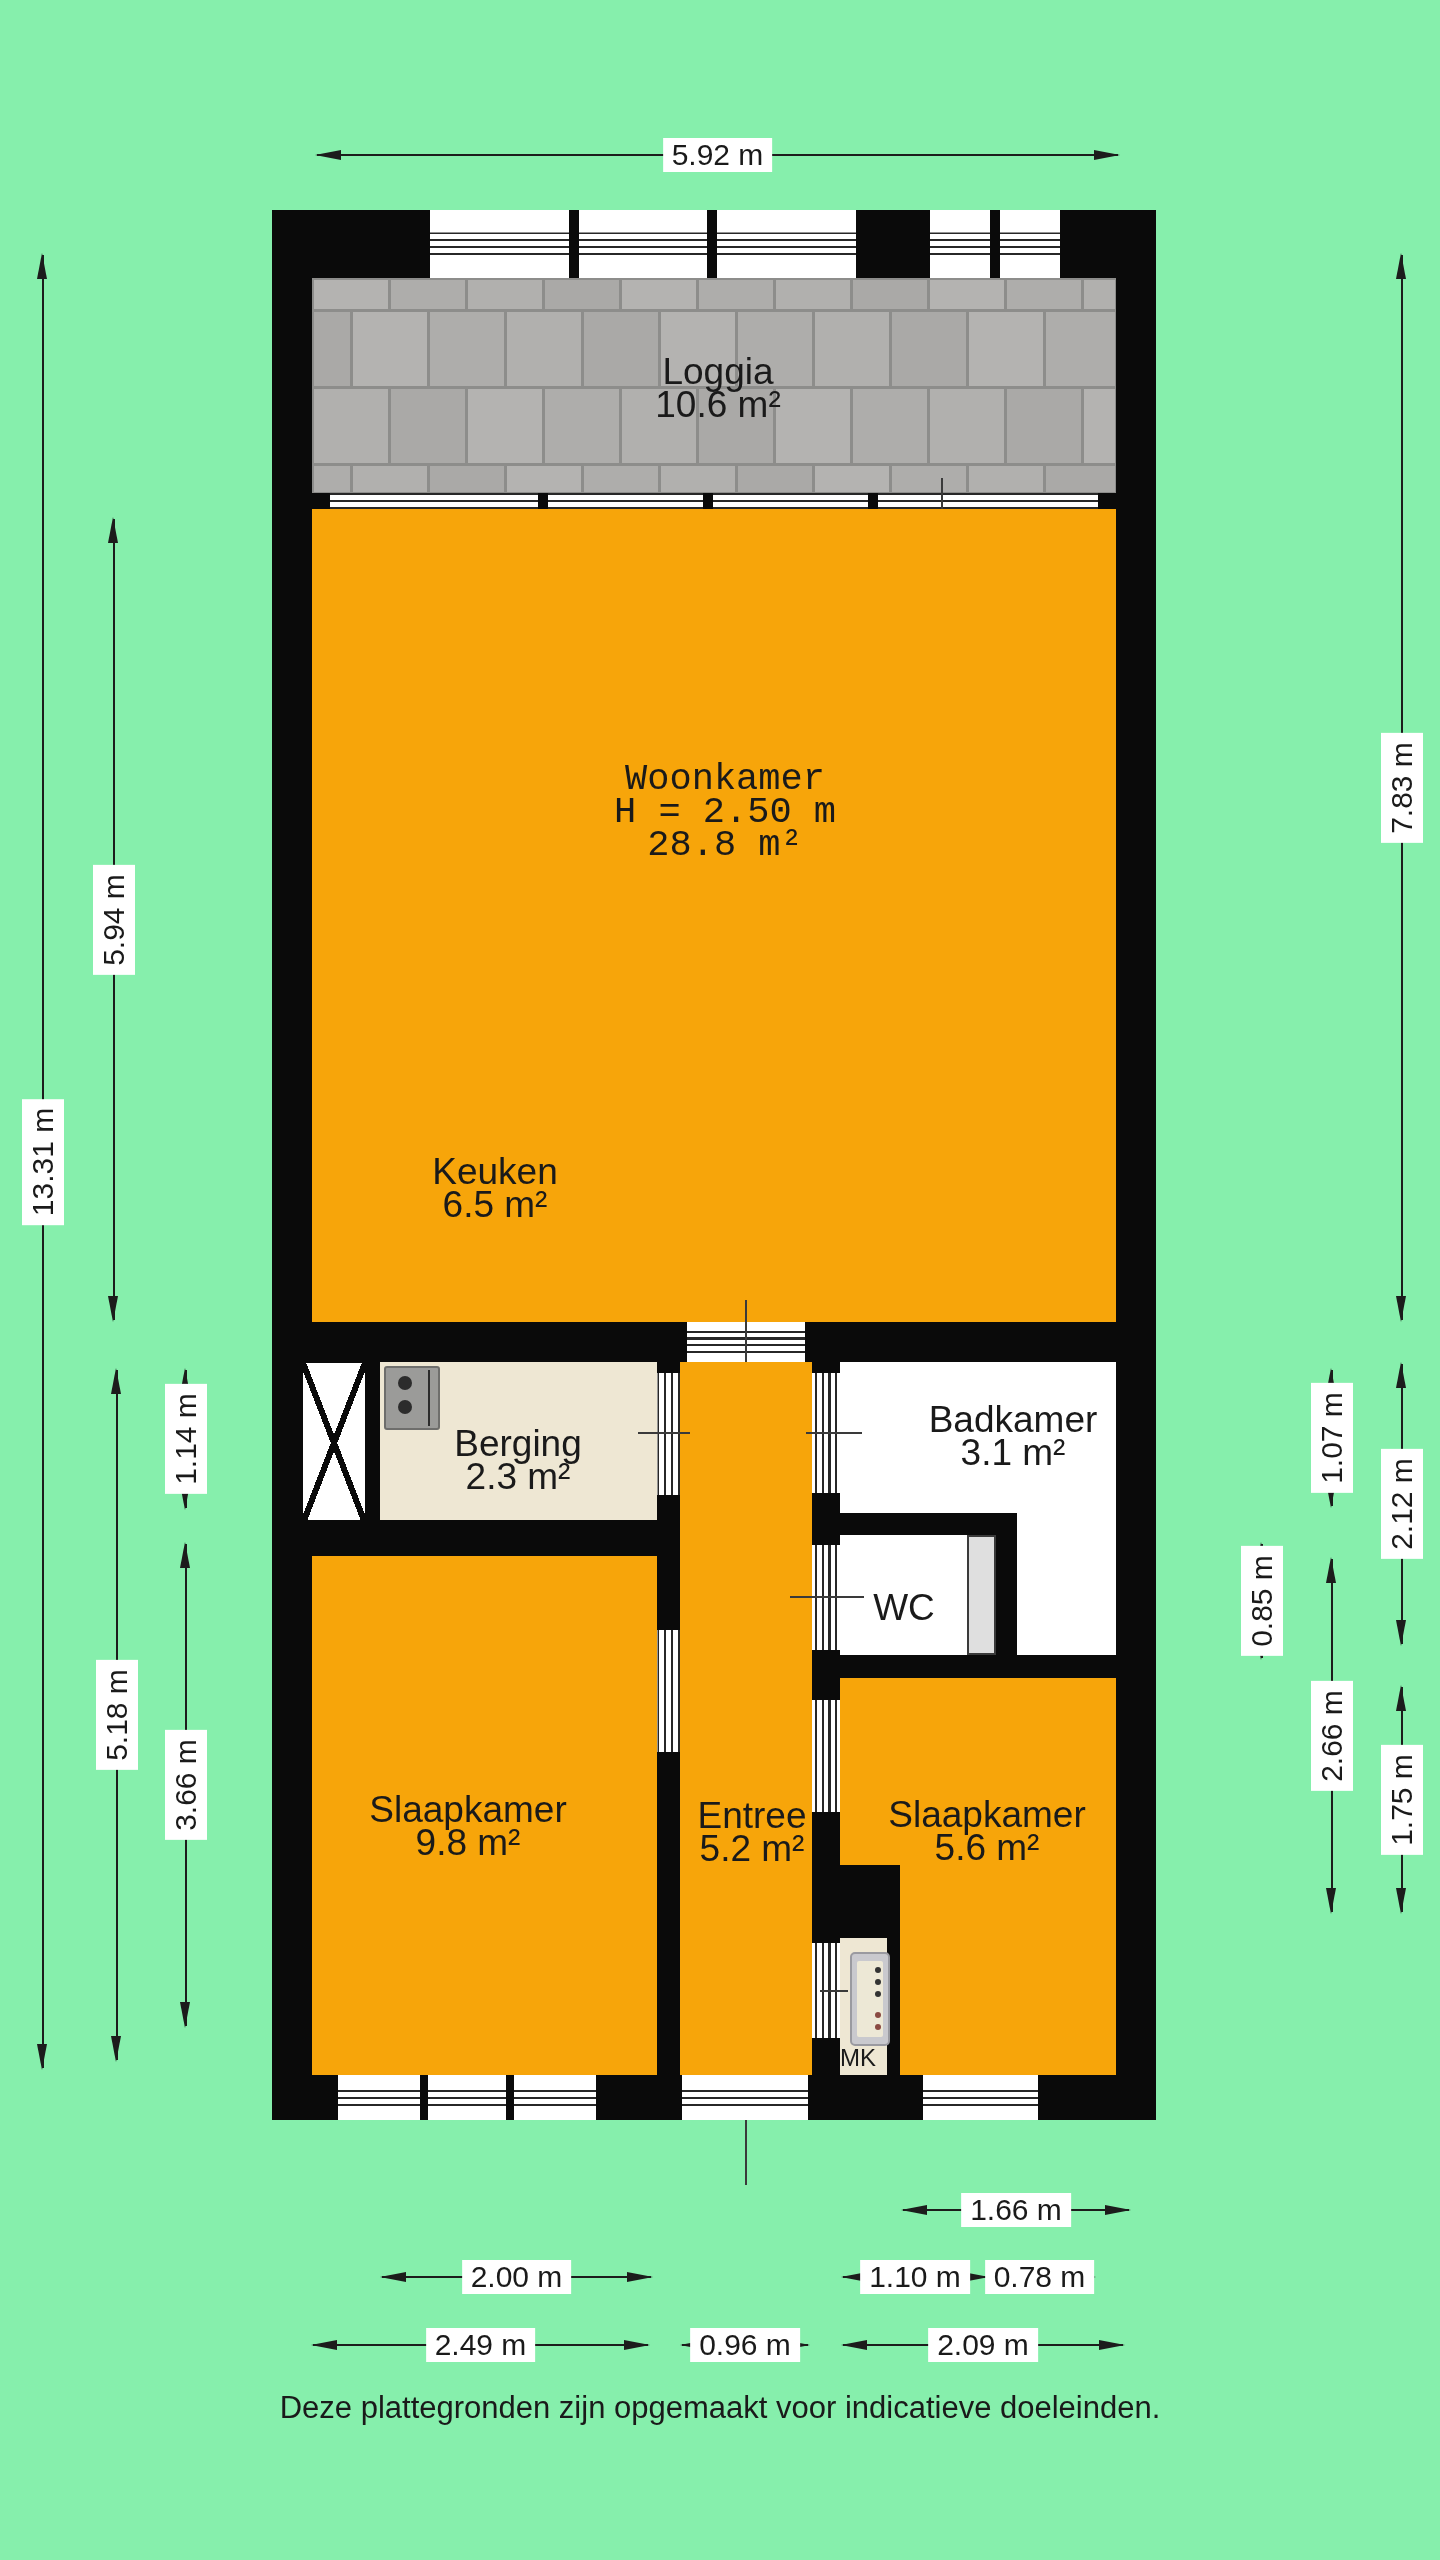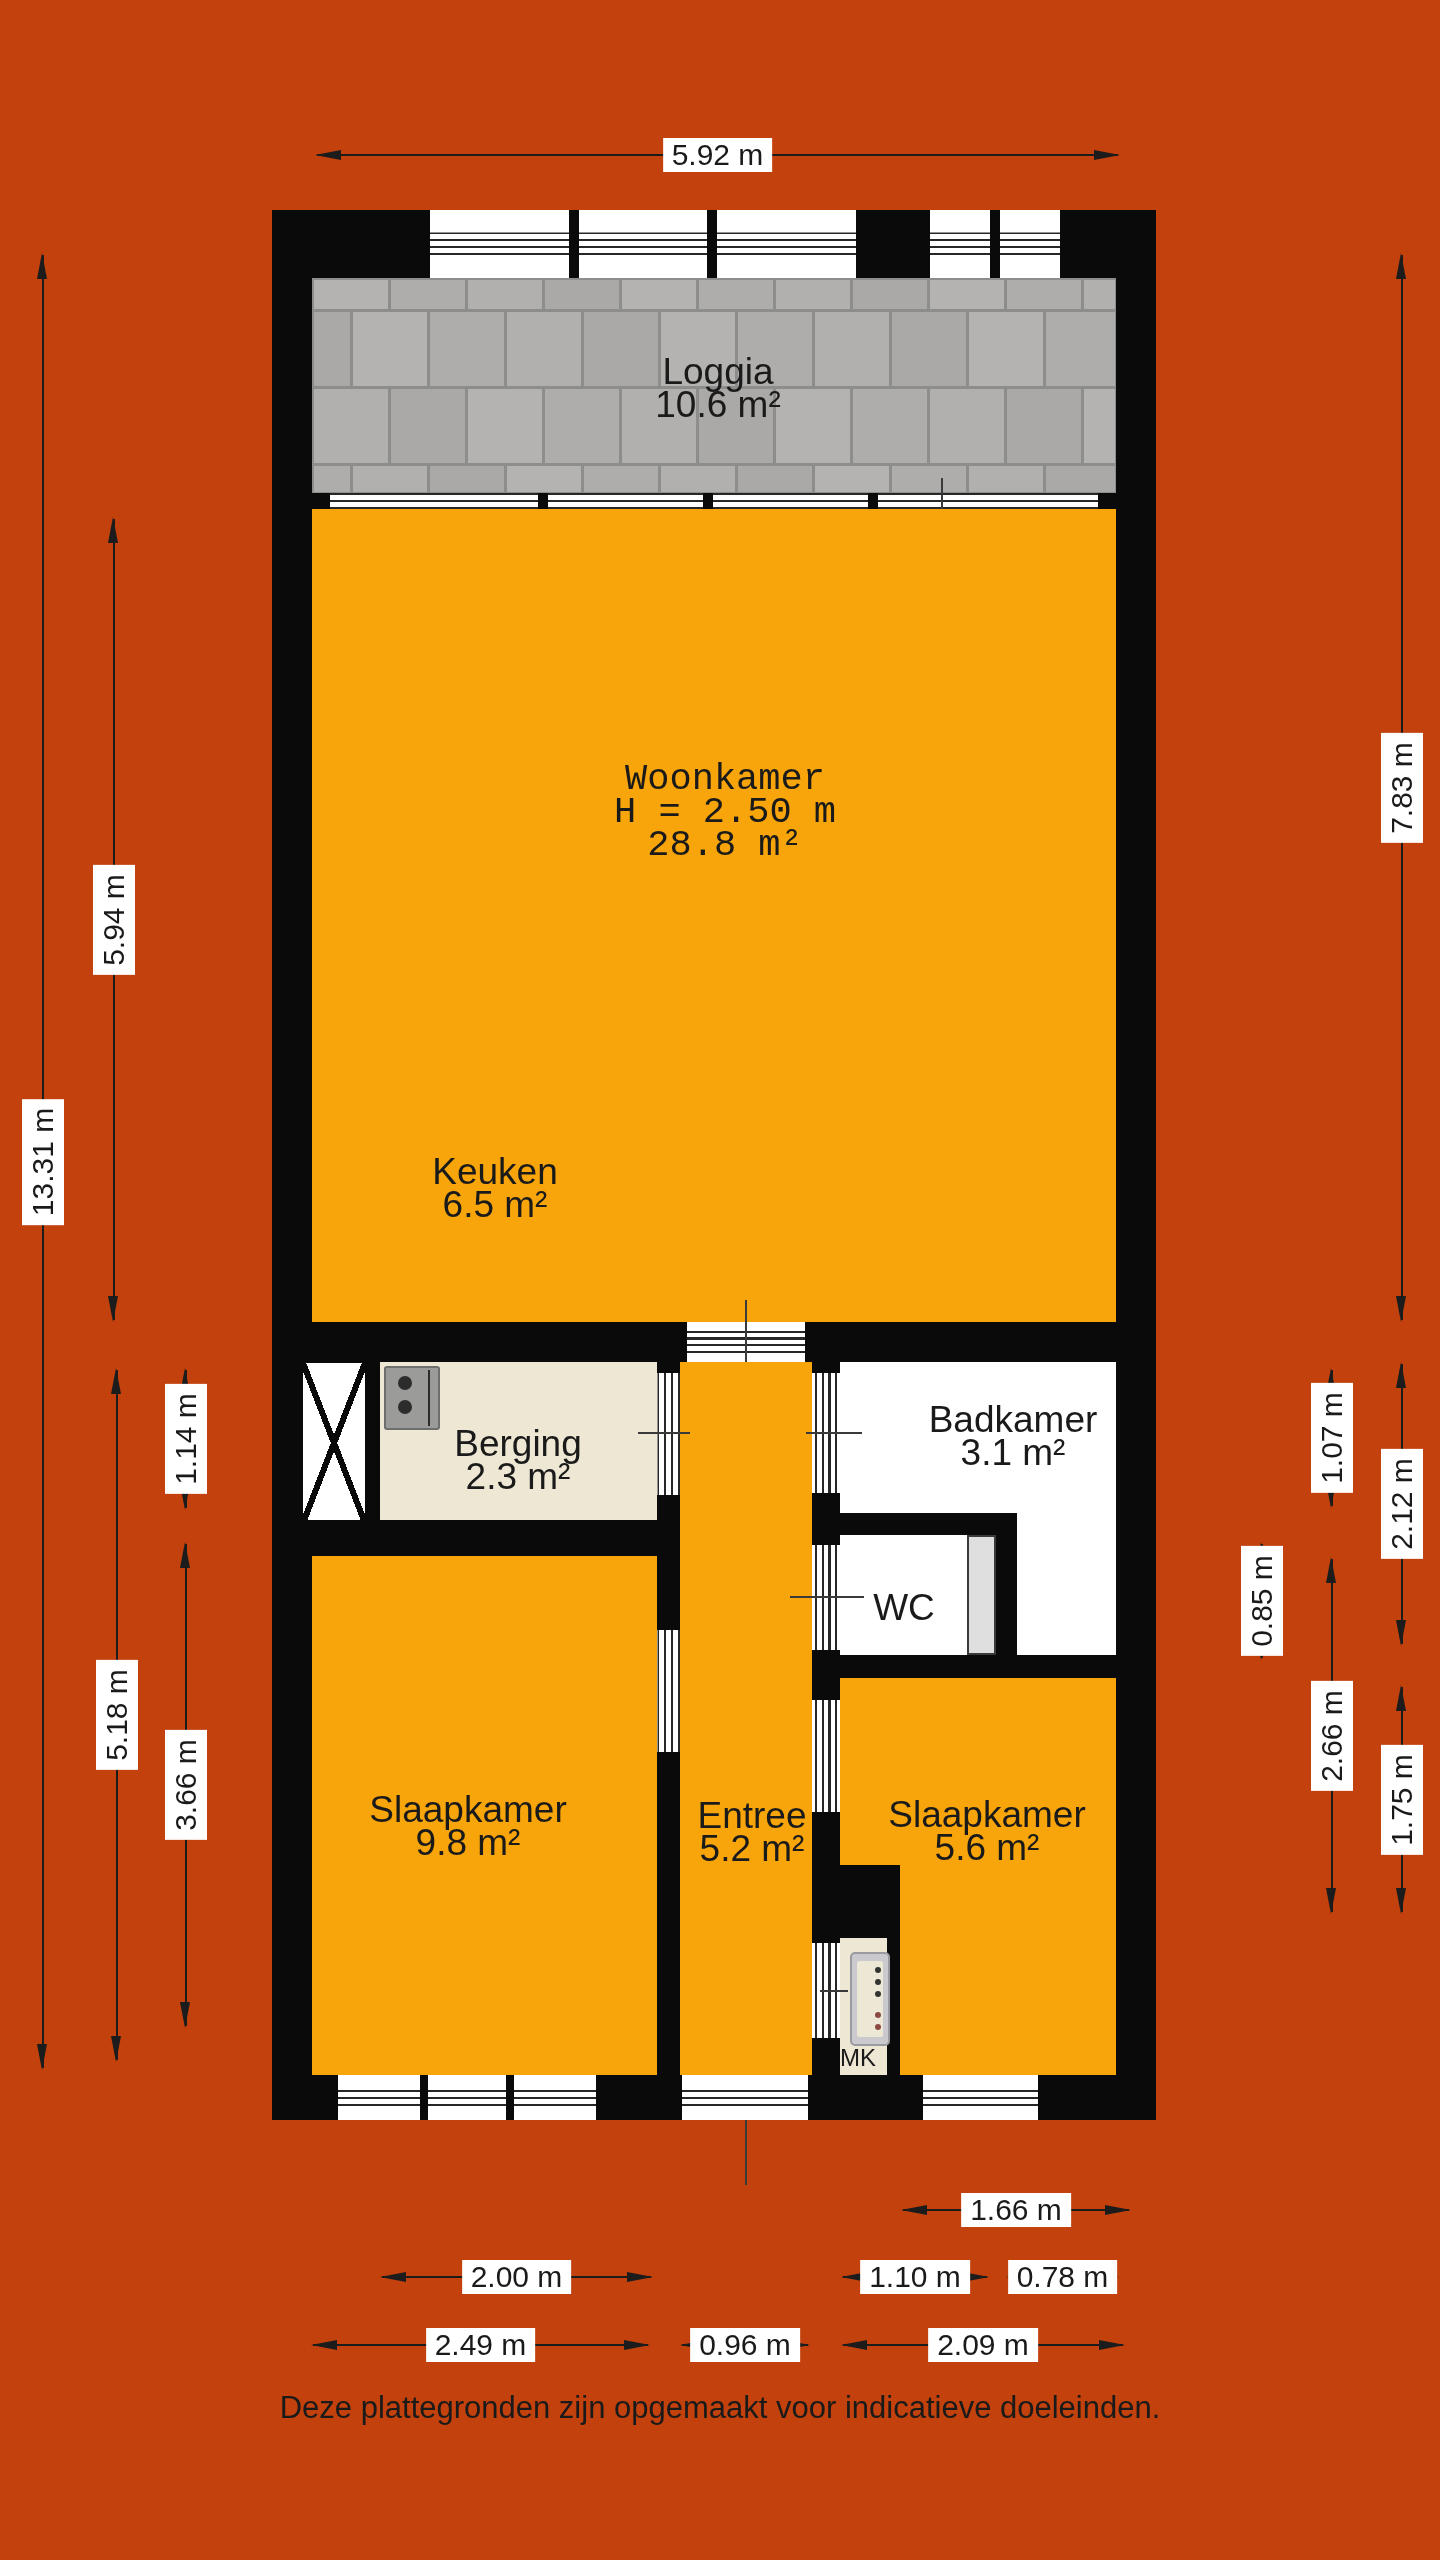--- a/index.html
+++ b/index.html
@@ -1,16 +1,16 @@
 <!DOCTYPE html>
 <html style="--orange: #f7a50a; --beige: #eee7d3; --wall: #0a0a0a; --tile_grout: #8d8d8b; --tile: #b0afad;"><head>
 <meta charset="utf-8">
 <style>
   html,body{margin:0;padding:0;background:#fff;}
-  #page{position:relative;width:1440px;height:2560px;background:#c2410c;overflow:hidden;
+  #page{position:relative;width:1440px;height:2560px;background:#86efac;overflow:hidden;
         font-family:"Liberation Sans",sans-serif;color:#1a1a1a;}
   .abs{position:absolute;}
   .wall{position:absolute;background:var(--wall,#0a0a0a);}
   .floor{position:absolute;}
   .orange{background:var(--orange,#f7a50a);}
   .beige{background:var(--beige,#eee7d3);}
   .white-floor{background:#ffffff;}
   
   .opening{position:absolute;background:#fff;}
   .lines-h{position:absolute;left:0;right:0;top:50%;transform:translateY(-50%);height:23px;
@@ -349,21 +349,21 @@
       <div class="line"></div>
       <div class="tri-r"></div>
     <span class="lbl">2.00 m</span>
   </div>
   <div class="dim-h" style="left:841px;top:2265px;width:148px;">
     <div class="tri-l"></div>
       <div class="line"></div>
       <div class="tri-r"></div>
     <span class="lbl">1.10 m</span>
   </div>
-  <div class="dim-h" style="left:1006px;top:2265px;width:113px;">
+  <div class="dim-h" style="left:983px;top:2265px;width:113px;">
     <div class="tri-l"></div>
       <div class="line"></div>
       <div class="tri-r"></div>
     <span class="lbl">0.78 m</span>
   </div>
   <div class="dim-h" style="left:311px;top:2333px;width:339px;">
     <div class="tri-l"></div>
       <div class="line"></div>
       <div class="tri-r"></div>
     <span class="lbl">2.49 m</span>

